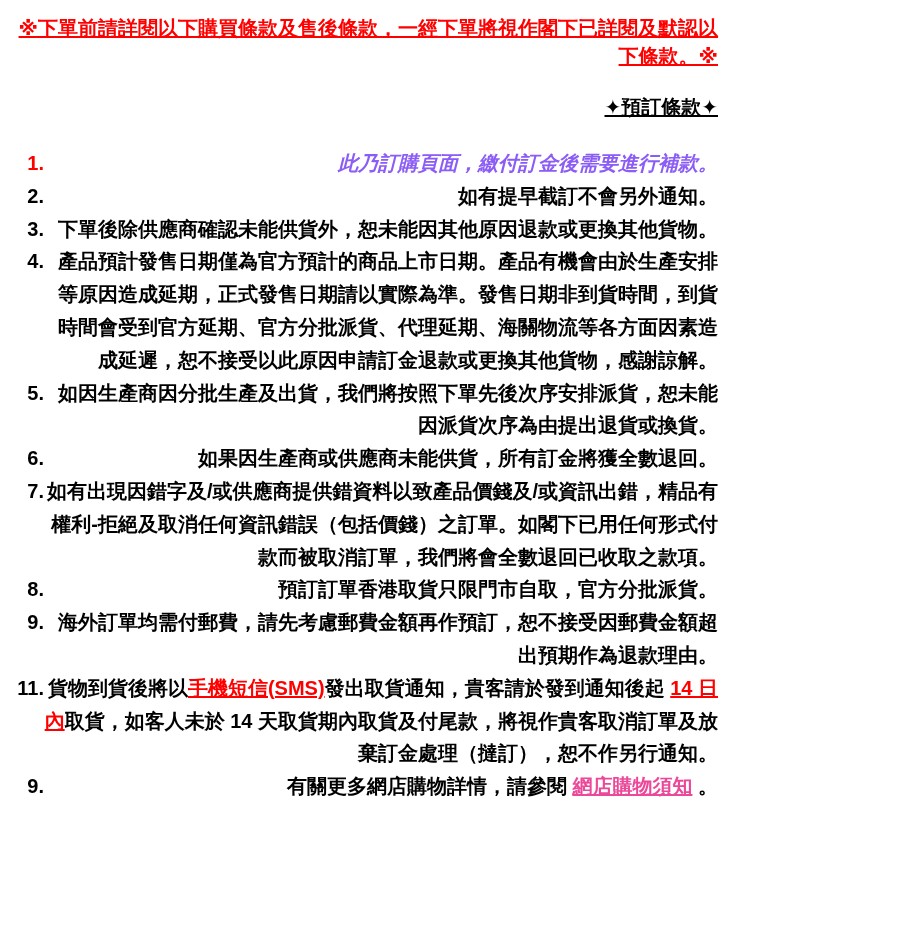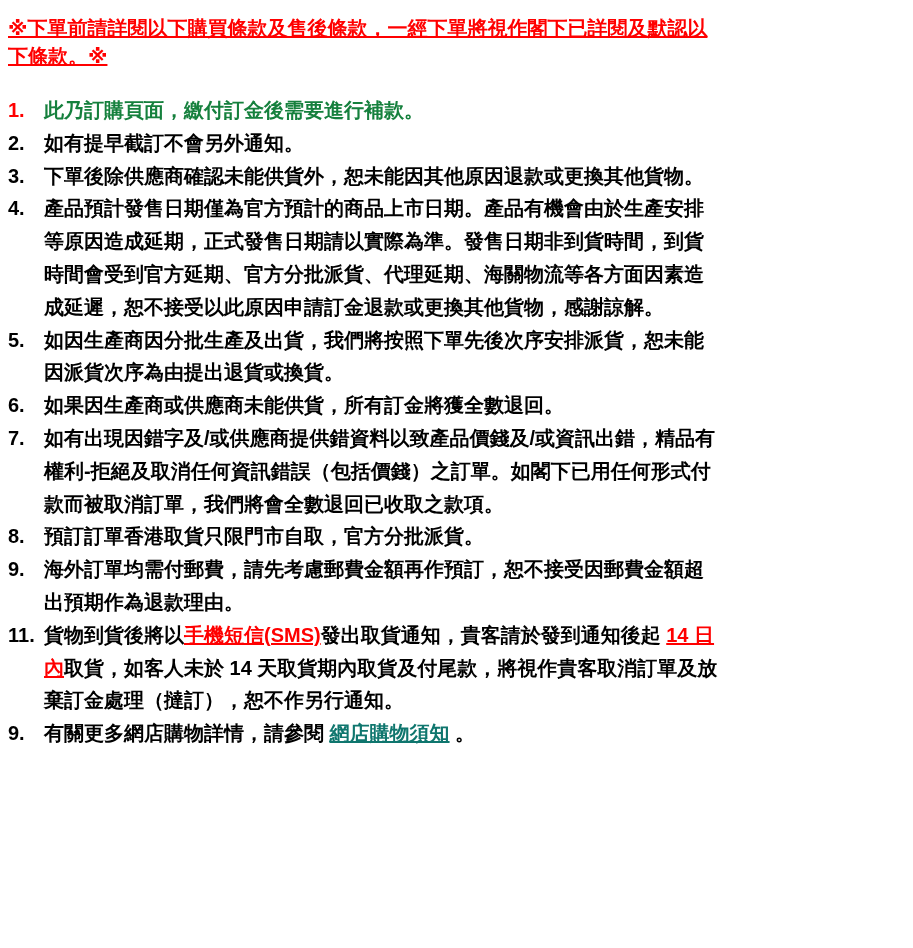--- a/index.html
+++ b/index.html
@@ -8,20 +8,21 @@
     padding: 0;
     background: #ffffff;
     font-family: "Liberation Sans", "DejaVu Sans", sans-serif;
   }
   .page {
     width: 730px;
     min-height: 948px;
     padding: 12px 12px 20px 8px;
     color: #000000;
     font-weight: bold;
+    text-align: right;
   }
   .title {
     color: #ff0000;
     font-size: 20px;
     line-height: 1.4;
     font-weight: bold;
     text-decoration: underline;
     margin: 2px 0 24px 0;
   }
   .section-heading {
@@ -44,36 +45,37 @@
   }
   .term-item.red { color: #ff0000; }
   .term-number {
     flex: 0 0 36px;
     white-space: nowrap;
   }
   .term-text {
     flex: 1 1 auto;
   }
   .seg-normal { color: inherit; }
-  .seg-red { color: #15803d; }
+  .seg-red { color: #8b5cf6; font-style: italic; }
   .seg-red-underline {
     color: #ff0000;
     text-decoration: underline;
   }
   .seg-link {
-    color: #0f766e;
+    color: #ec4899;
     text-decoration: underline;
     cursor: pointer;
   }
 </style>
 </head>
 <body>
 
 <div class="page">
   <h1 class="title">※下單前請詳閱以下購買條款及售後條款，一經下單將視作閣下已詳閱及默認以下條款。※</h1>
+  <h2 class="section-heading">✦預訂條款✦</h2>
   <div class="terms-list" id="terms-list">
       <div class="term-item red">
         <span class="term-number">1.</span>
         <span class="term-text"><span class="seg-red">此乃訂購頁面，繳付訂金後需要進行補款。</span></span>
       </div>
       <div class="term-item">
         <span class="term-number">2.</span>
         <span class="term-text"><span class="seg-normal">如有提早截訂不會另外通知。</span></span>
       </div>
       <div class="term-item">

